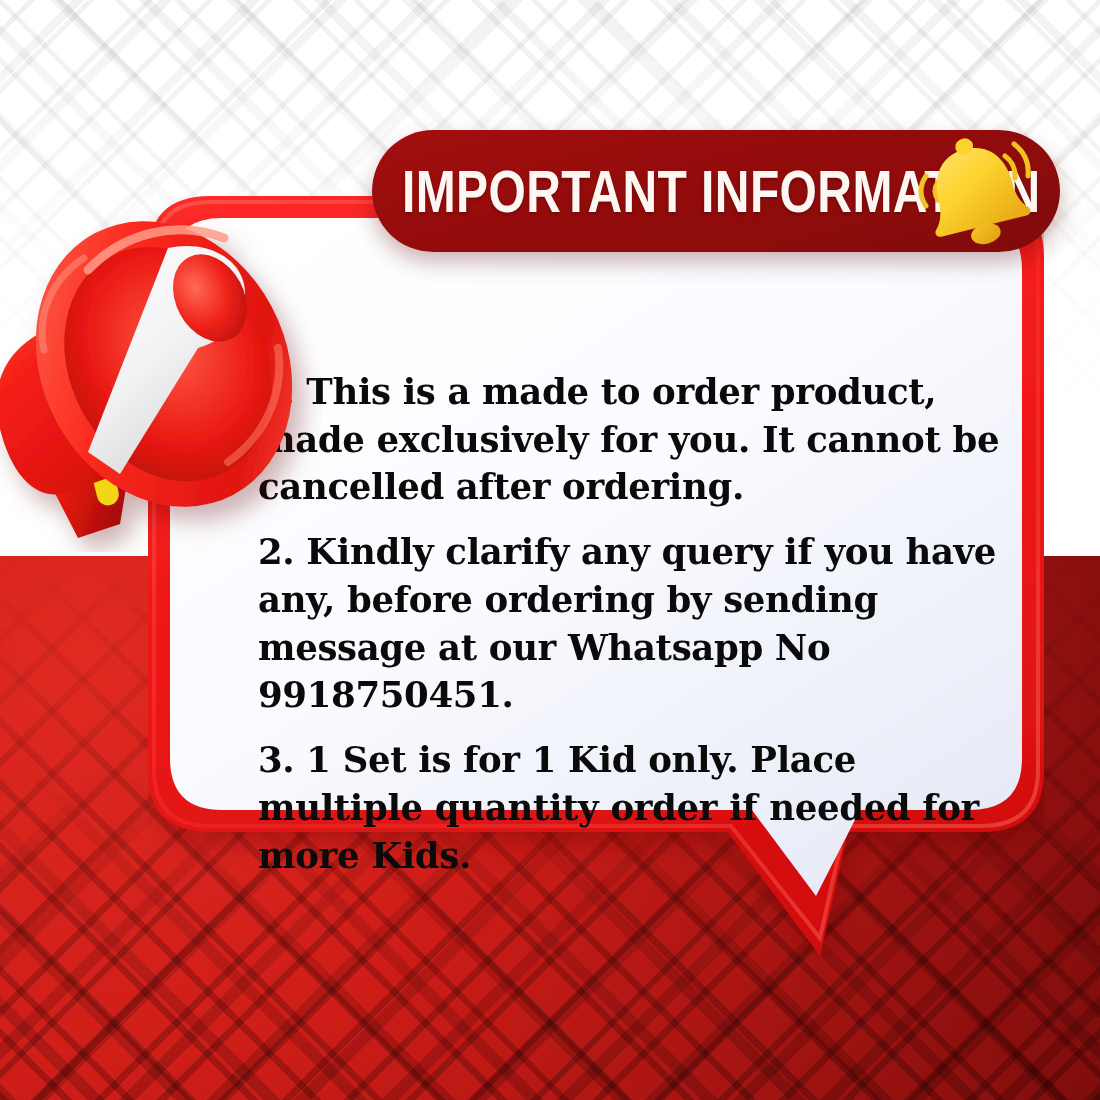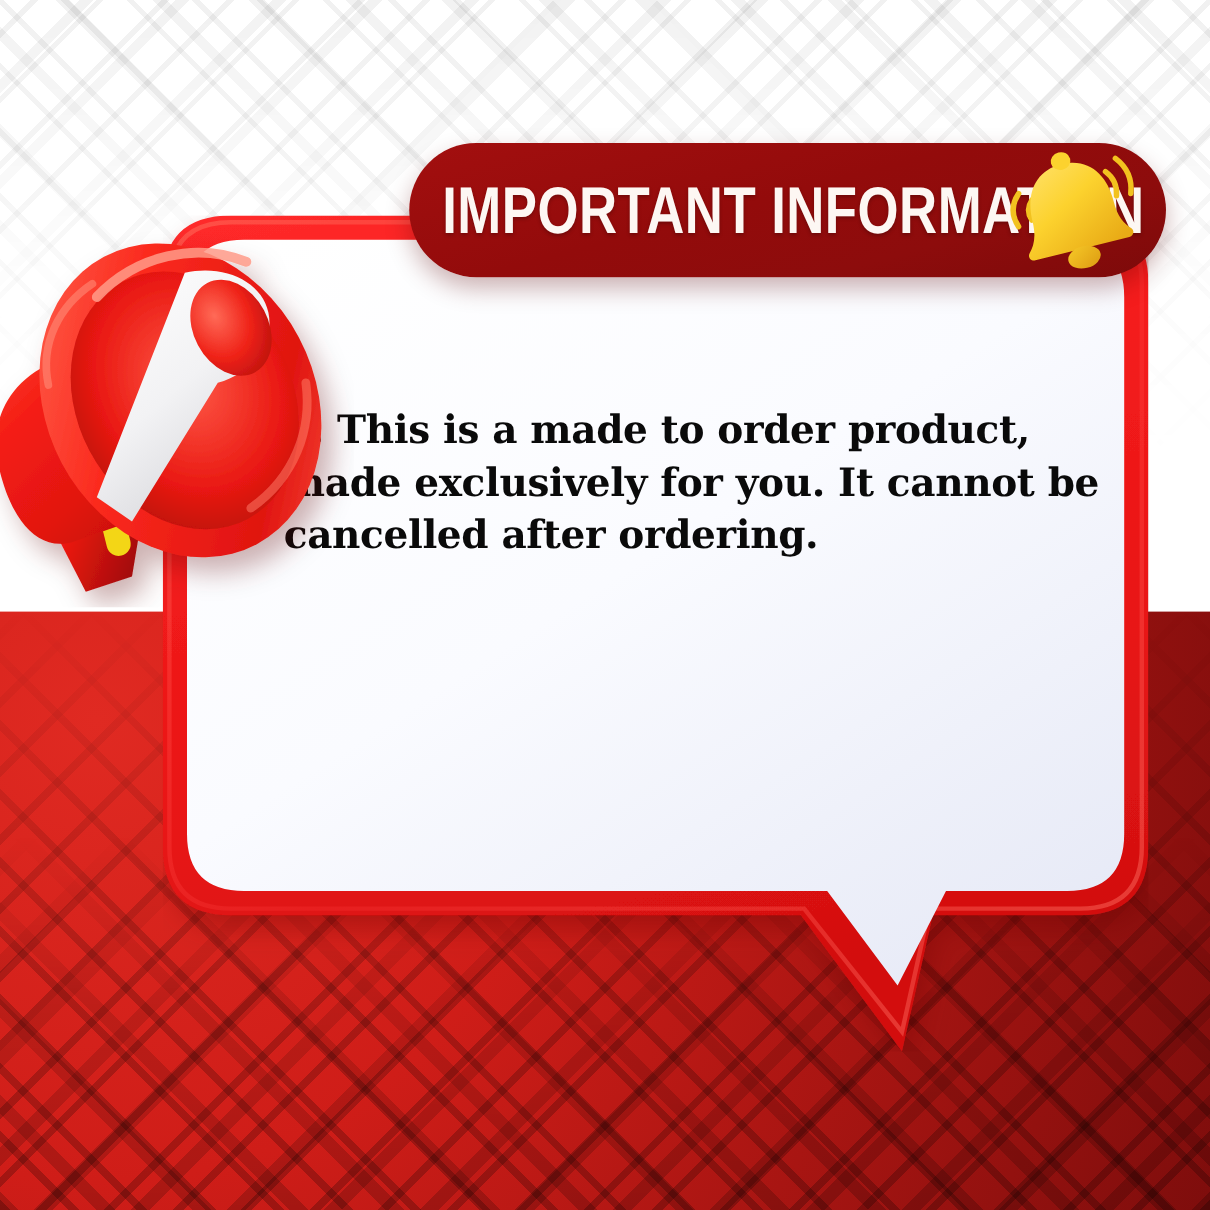--- a/index.html
+++ b/index.html
@@ -204,20 +204,22 @@
                L 668 700
                L 604 614
                L 74 614
                Q 22 614 22 562
                L 22 74
                Q 22 22 74 22 Z" fill="url(#fillGrad)"></path>
     </svg>
 
     <div class="notes">
       <p class="note nosel">1. This is a made to order product, made exclusively for you. It cannot be cancelled after ordering.</p>
+      <p class="note nosel">2. Kindly clarify any query if you have any, before ordering by sending message at our Whatsapp No 9918750451.</p>
+      <p class="note nosel">3. 1 Set is for 1 Kid only. Place multiple quantity order if needed for more Kids.</p>
     </div>
   </div>
 
   <div class="banner">
     <span class="banner-title nosel">IMPORTANT INFORMATION</span>
 
     <span class="bell-slot">
       <svg width="128" height="118" viewBox="0 0 128 118">
         <defs>
           <linearGradient id="bellG" x1="0.15" y1="0" x2="0.85" y2="1">

